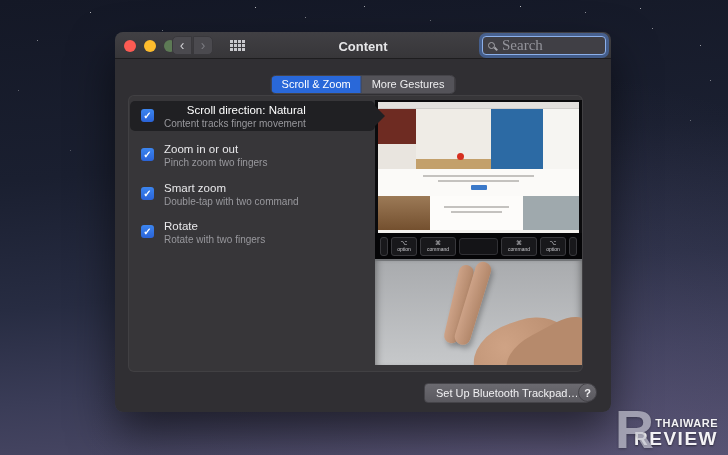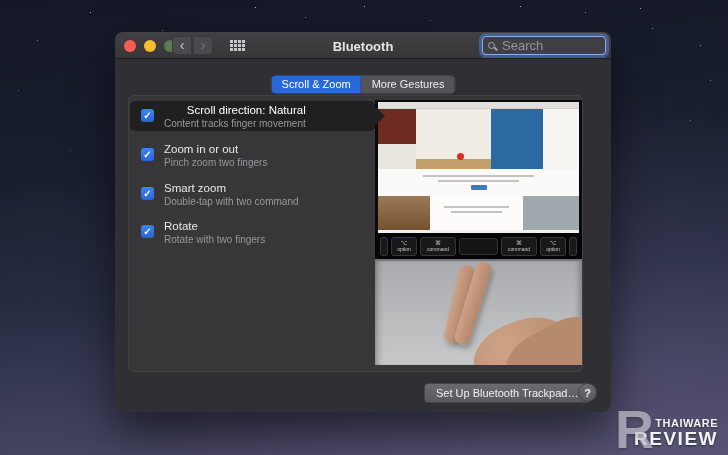--- a/index.html
+++ b/index.html
@@ -35,21 +35,21 @@
   .navbtn.fwd{border-radius:0 5px 5px 0;color:#7c7c82;}
   .showall{position:absolute;left:112px;top:6px;width:21px;height:15px;background:transparent;border:none;
     display:grid;grid-template-columns:repeat(4,3px);grid-auto-rows:3px;gap:1px;padding:0;align-content:center;justify-content:center;}
   .showall i{background:#c9c9cd;width:3px;height:3px;display:block;}
   .wtitle{position:absolute;left:0;right:0;top:7px;text-align:center;font-size:13px;font-weight:bold;color:#e6e6e8;pointer-events:none;}
   .search{position:absolute;right:5px;top:4px;width:124px;height:19px;background:#403f45;
     border:1px solid #8cb0ea;border-radius:4px;box-shadow:0 0 0 3px rgba(77,129,217,.5);
     display:flex;align-items:center;padding:0 5px;}
   .mag{width:7px;height:7px;border:1.5px solid #a4a4aa;border-radius:50%;position:relative;flex:0 0 auto;}
   .mag::after{content:"";position:absolute;width:4px;height:1.5px;background:#a4a4aa;transform:rotate(45deg);right:-3.5px;bottom:-1px;}
-  .search input{background:transparent;border:none;outline:none;color:#e8e8ea;font-size:13px;margin-left:5px;width:100%;font-family:Liberation Sans, sans-serif;}
+  .search input{background:transparent;border:none;outline:none;color:#e8e8ea;font-size:15px;margin-left:5px;width:100%;font-family:Liberation Serif, serif;}
   .search input::placeholder{color:#94949b;}
 
   .content{position:absolute;top:27px;left:0;right:0;bottom:0;background:#302f33;border-radius:0 0 8px 8px;}
 
   .tabs{position:absolute;top:16px;left:50%;transform:translateX(-50%);display:flex;border-radius:5px;
     overflow:hidden;border:1px solid #454449;z-index:3;}
   .tab{height:17px;line-height:17px;padding:0 10px;font-size:11px;background:#545359;color:#ededef;
     border:none;border-right:1px solid #424146;font-family:inherit;white-space:nowrap;}
   .tab:last-child{border-right:none;}
   .tab.active{background:#2968d9;color:#fff;}
@@ -154,21 +154,21 @@
           <i></i>
           <i></i>
           <i></i>
           <i></i>
           <i></i>
           <i></i>
           <i></i>
           <i></i>
           <i></i>
       </button>
-      <div class="wtitle">Bluetooth</div>
+      <div class="wtitle">Content</div>
       <div class="search">
         <span class="mag"></span>
         <input placeholder="Search" style="">
       </div>
     </div>
 
     <div class="content">
 
       <div class="tabs">
         <button class="tab active">Scroll &amp; Zoom</button>

